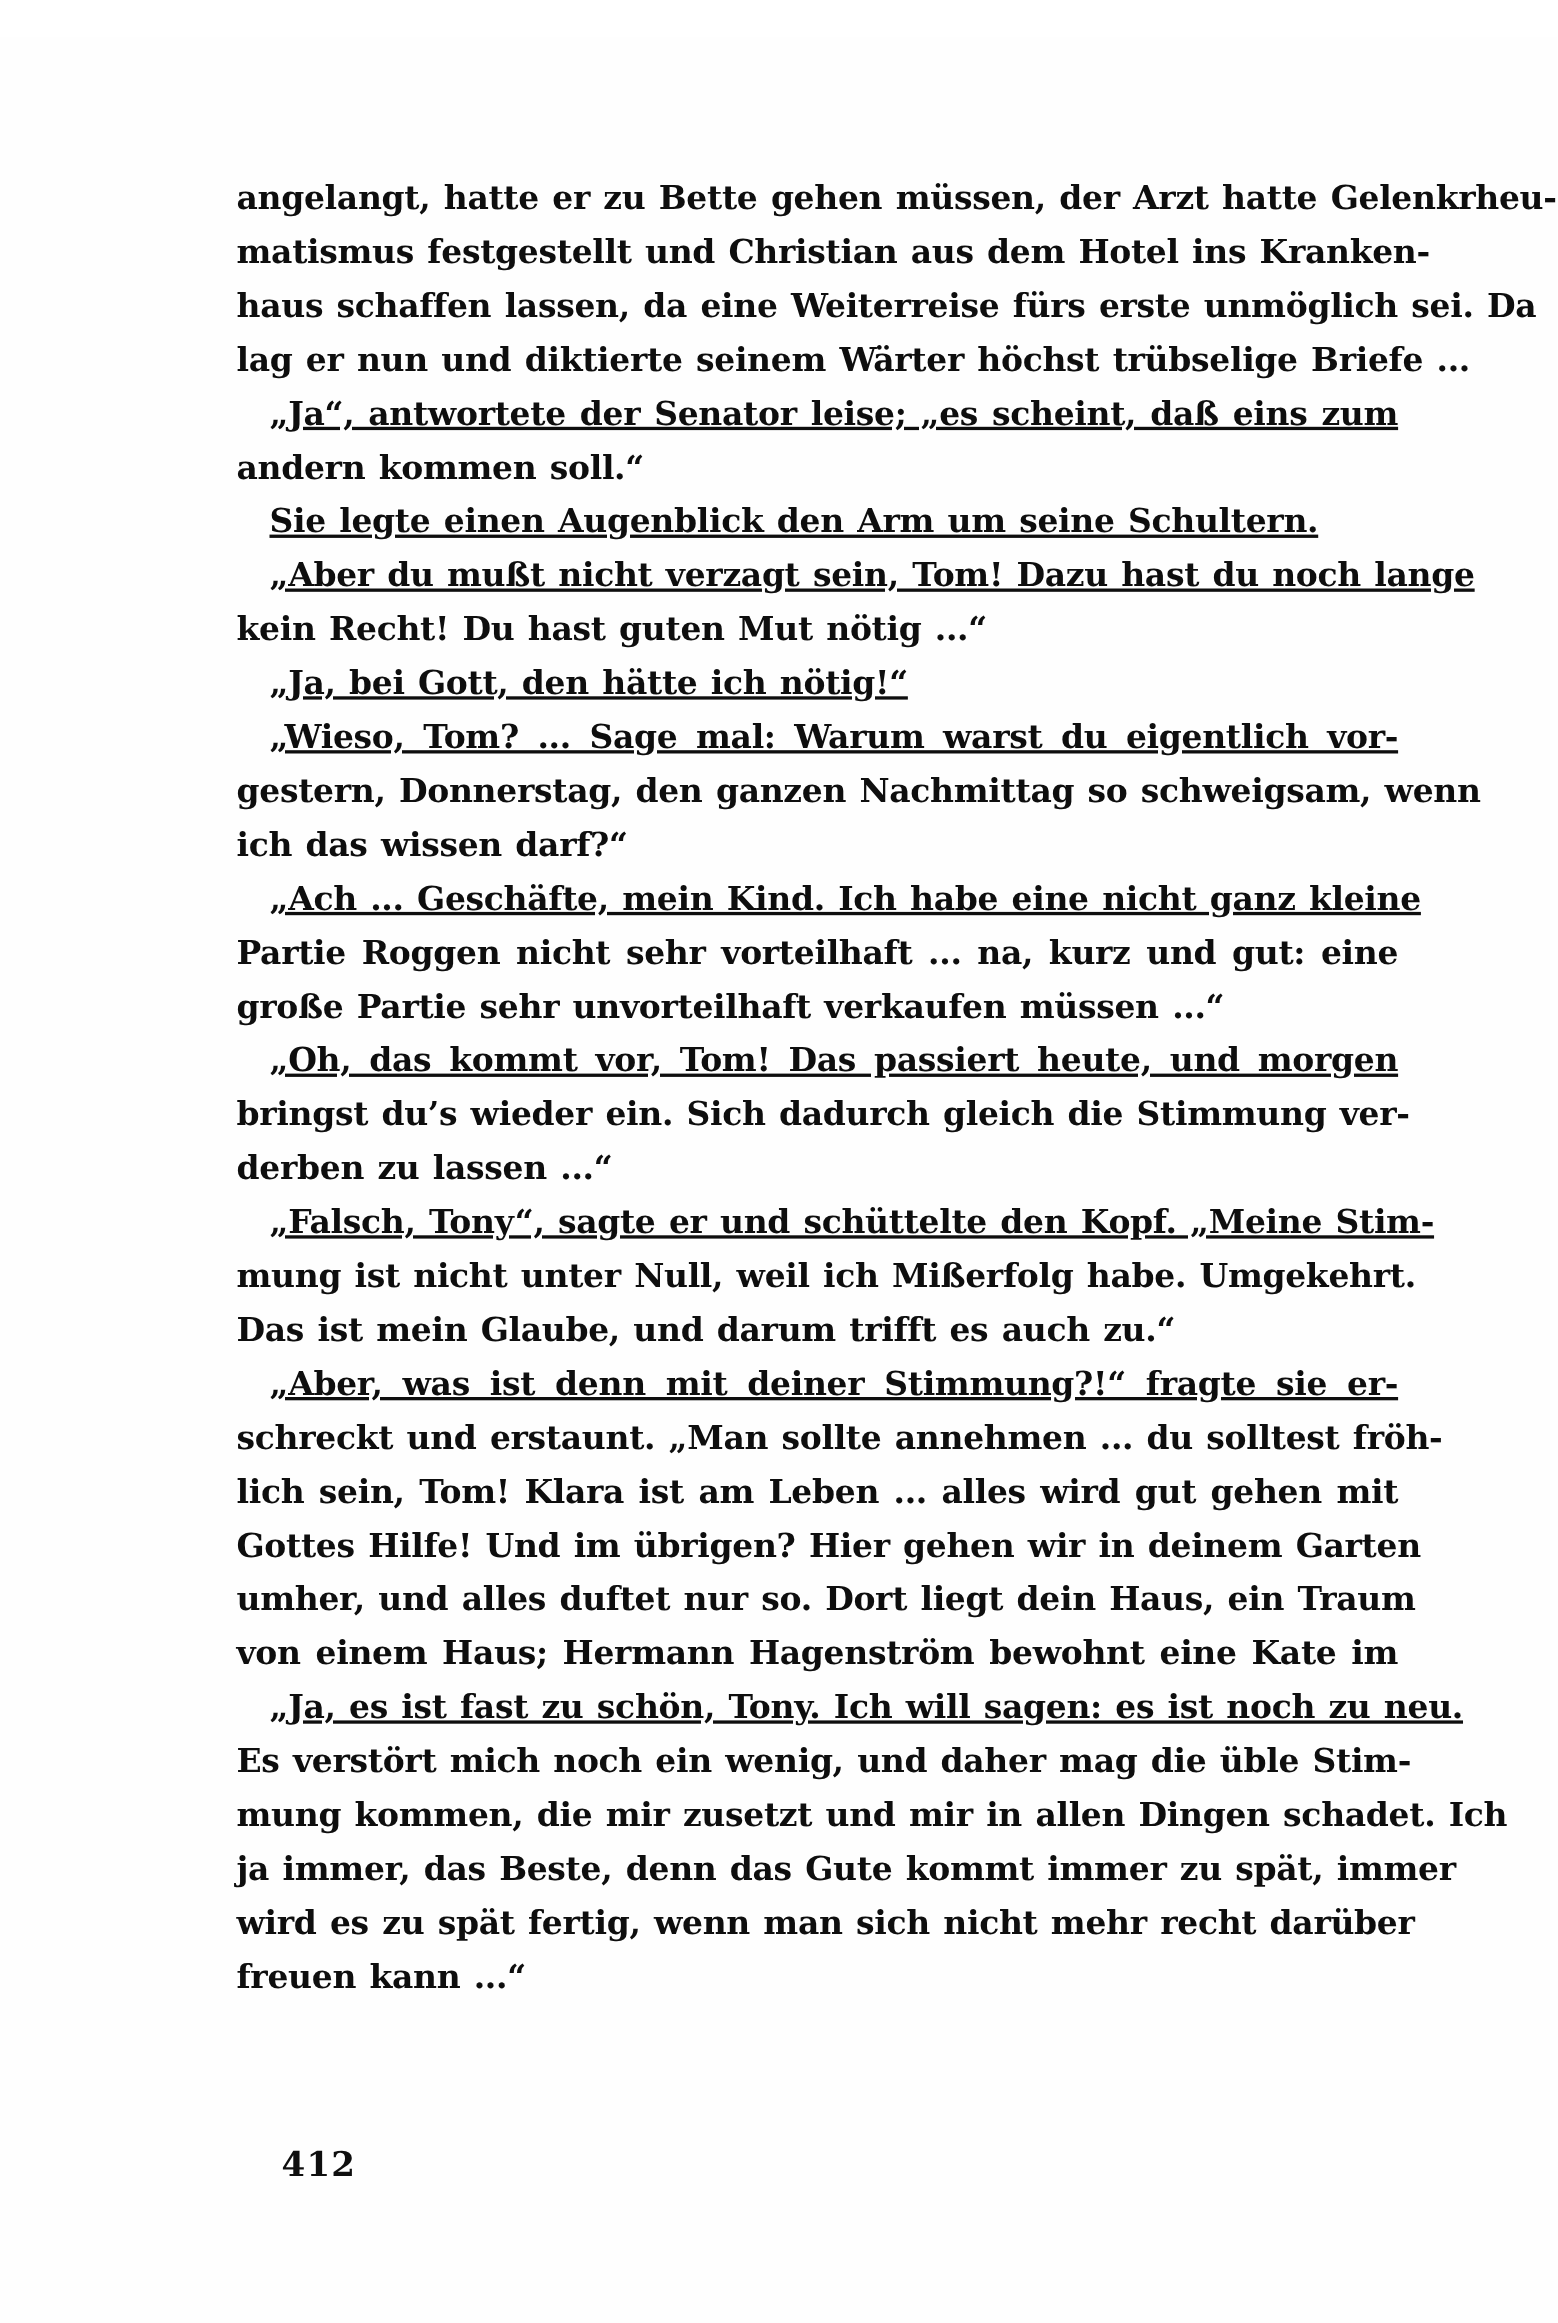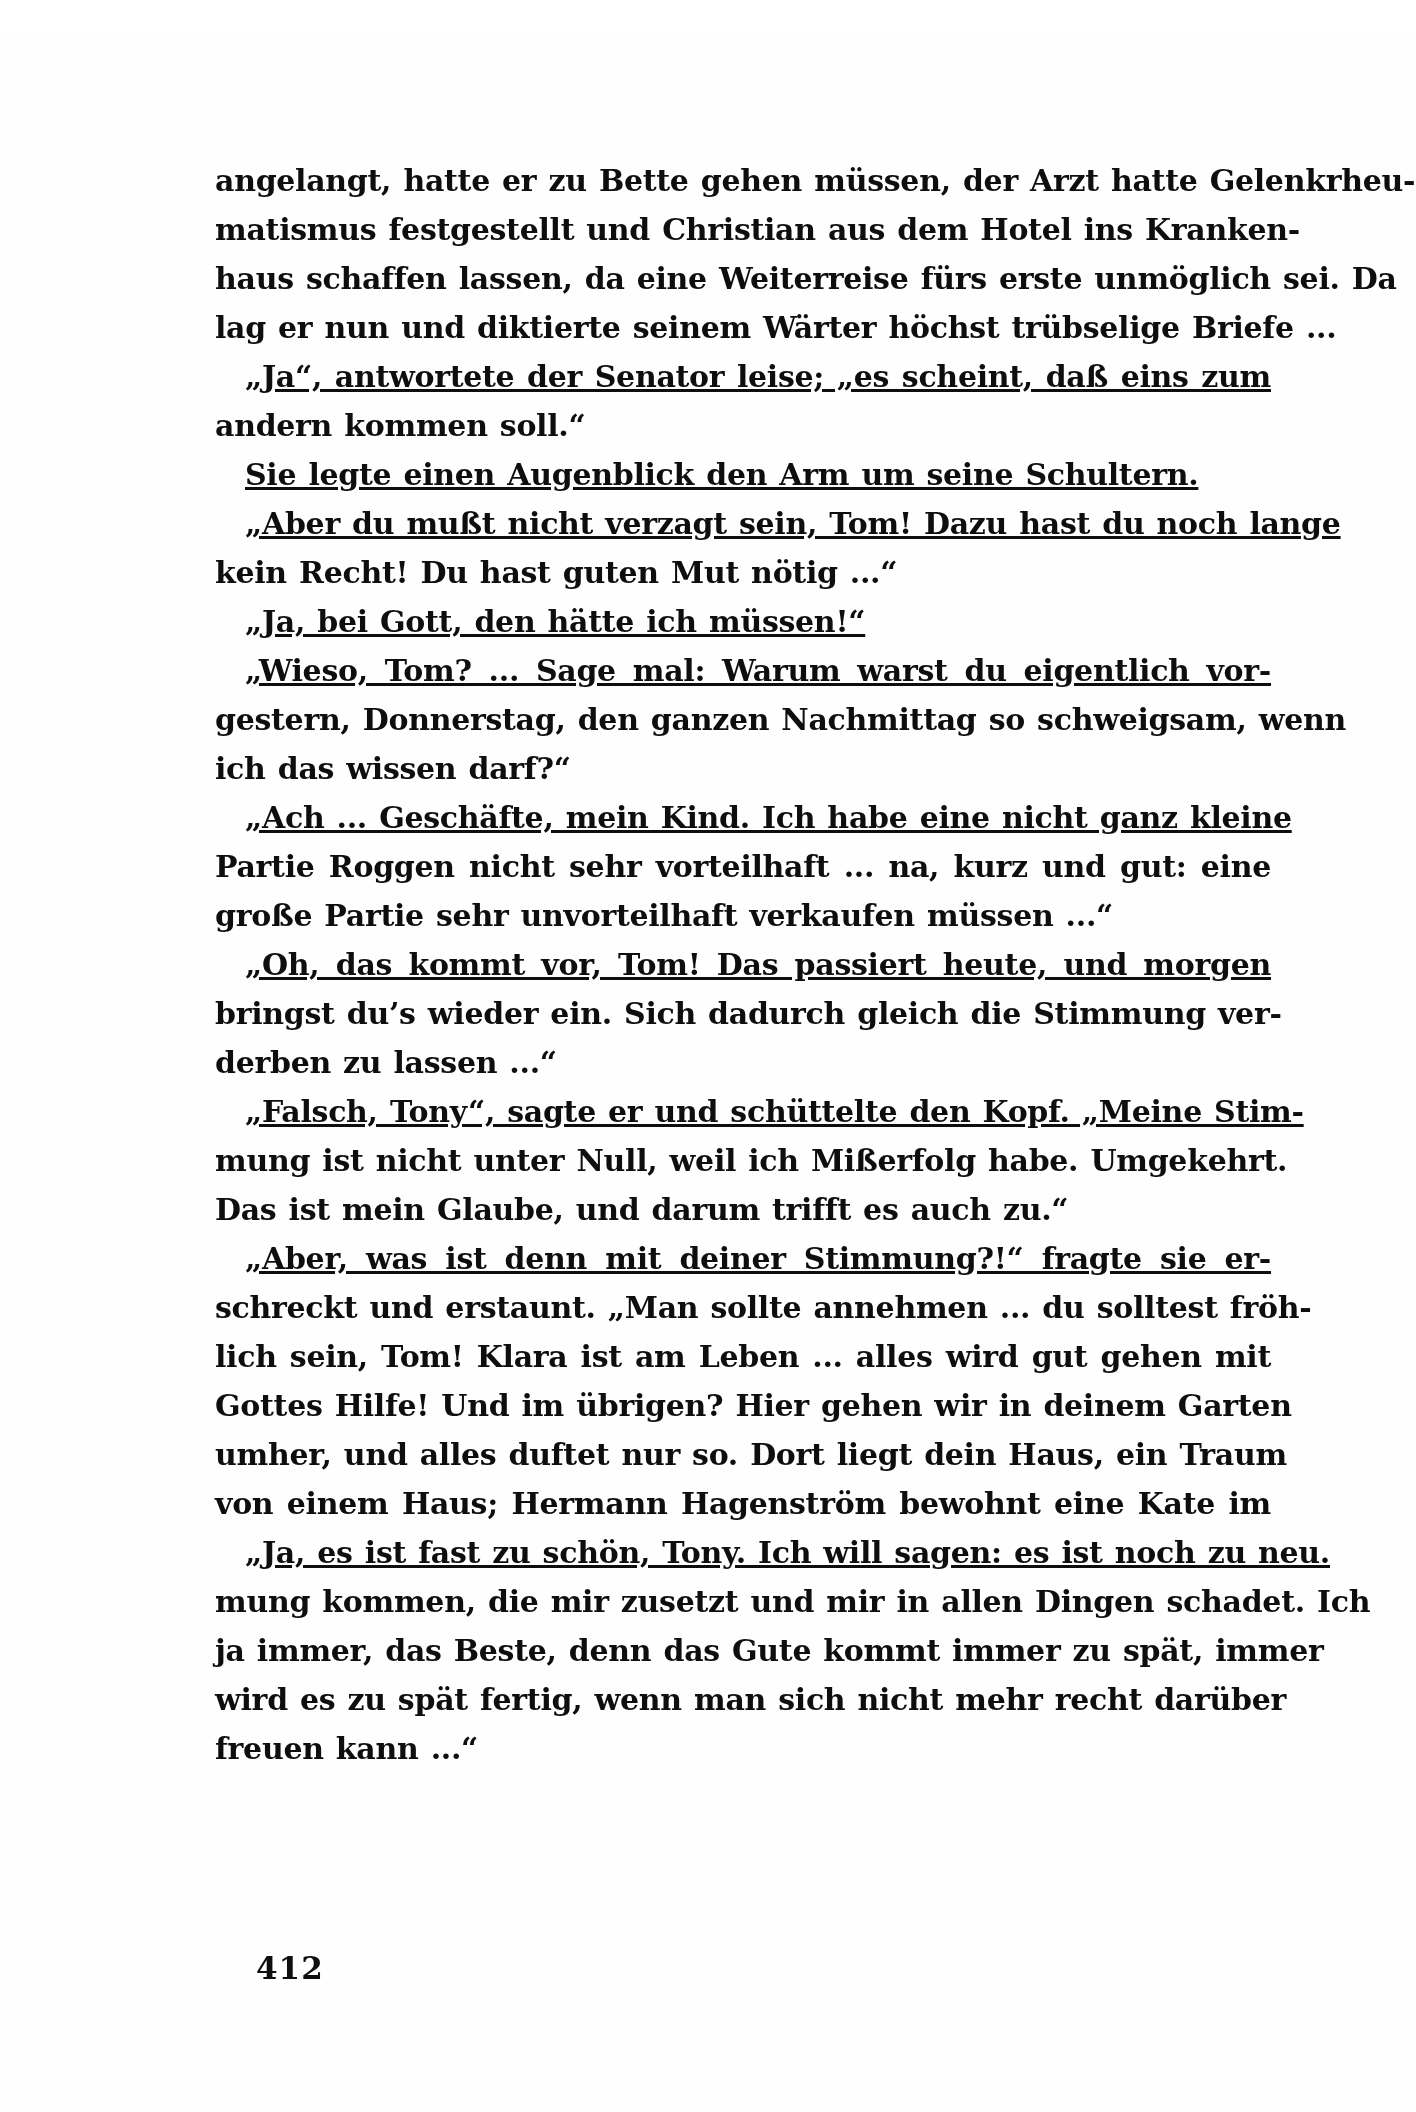--- a/index.html
+++ b/index.html
@@ -69,39 +69,40 @@
   <div class="textblock" id="textblock">
       <div class="line">angelangt, hatte er zu Bette gehen müssen, der Arzt hatte Gelenkrheu-</div>
       <div class="line">matismus festgestellt und Christian aus dem Hotel ins Kranken-</div>
       <div class="line">haus schaffen lassen, da eine Weiterreise fürs erste unmöglich sei. Da</div>
       <div class="line end">lag er nun und diktierte seinem Wärter höchst trübselige Briefe ...</div>
       <div class="line indent">„Ja“, antwortete der Senator leise; „es scheint, daß eins zum</div>
       <div class="line end">andern kommen soll.“</div>
       <div class="line indent end">Sie legte einen Augenblick den Arm um seine Schultern.</div>
       <div class="line indent">„Aber du mußt nicht verzagt sein, Tom! Dazu hast du noch lange</div>
       <div class="line end">kein Recht! Du hast guten Mut nötig ...“</div>
-      <div class="line indent end">„Ja, bei Gott, den hätte ich müssen!“</div>
+      <div class="line indent end">„Ja, bei Gott, den hätte ich nötig!“</div>
       <div class="line indent">„Wieso, Tom? ... Sage mal: Warum warst du eigentlich vor-</div>
       <div class="line">gestern, Donnerstag, den ganzen Nachmittag so schweigsam, wenn</div>
       <div class="line end">ich das wissen darf?“</div>
       <div class="line indent">„Ach ... Geschäfte, mein Kind. Ich habe eine nicht ganz kleine</div>
       <div class="line">Partie Roggen nicht sehr vorteilhaft ... na, kurz und gut: eine</div>
       <div class="line end">große Partie sehr unvorteilhaft verkaufen müssen ...“</div>
       <div class="line indent">„Oh, das kommt vor, Tom! Das passiert heute, und morgen</div>
       <div class="line">bringst du’s wieder ein. Sich dadurch gleich die Stimmung ver-</div>
       <div class="line end">derben zu lassen ...“</div>
       <div class="line indent">„Falsch, Tony“, sagte er und schüttelte den Kopf. „Meine Stim-</div>
       <div class="line">mung ist nicht unter Null, weil ich Mißerfolg habe. Umgekehrt.</div>
       <div class="line end">Das ist mein Glaube, und darum trifft es auch zu.“</div>
       <div class="line indent">„Aber, was ist denn mit deiner Stimmung?!“ fragte sie er-</div>
       <div class="line">schreckt und erstaunt. „Man sollte annehmen ... du solltest fröh-</div>
       <div class="line">lich sein, Tom! Klara ist am Leben ... alles wird gut gehen mit</div>
       <div class="line">Gottes Hilfe! Und im übrigen? Hier gehen wir in deinem Garten</div>
       <div class="line">umher, und alles duftet nur so. Dort liegt dein Haus, ein Traum</div>
       <div class="line">von einem Haus; Hermann Hagenström bewohnt eine Kate im</div>
       <div class="line indent">„Ja, es ist fast zu schön, Tony. Ich will sagen: es ist noch zu neu.</div>
+      <div class="line">Es verstört mich noch ein wenig, und daher mag die üble Stim-</div>
       <div class="line">mung kommen, die mir zusetzt und mir in allen Dingen schadet. Ich</div>
       <div class="line">ja immer, das Beste, denn das Gute kommt immer zu spät, immer</div>
       <div class="line">wird es zu spät fertig, wenn man sich nicht mehr recht darüber</div>
       <div class="line end">freuen kann ...“</div>
     </div>
   <div class="pageno">412</div>
 </div>
 
 </body></html>

